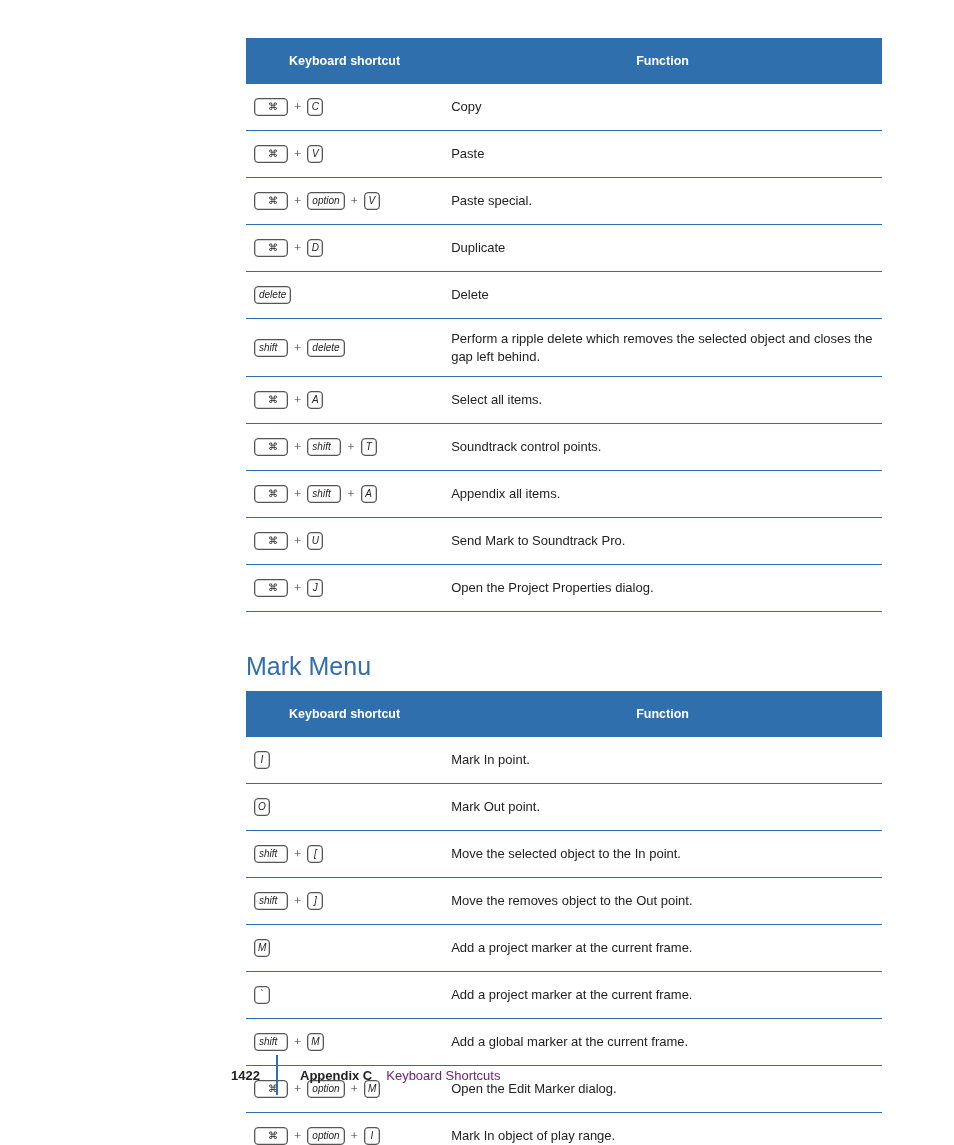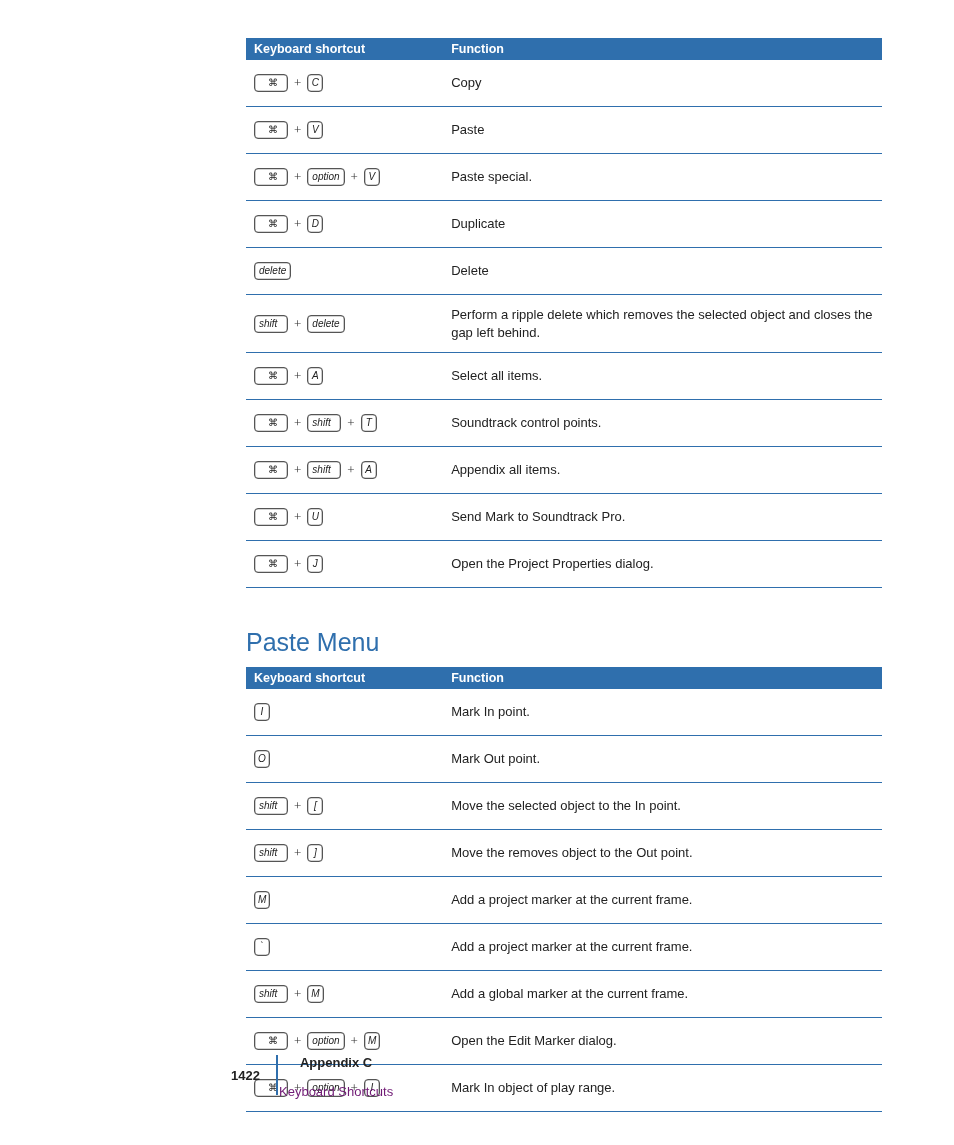--- a/index.html
+++ b/index.html
@@ -19,21 +19,22 @@
   }
   table.shortcut-table {
     width: 100%;
     border-collapse: collapse;
   }
   tr.header-row td {
     background: #2f6fad;
     color: #fff;
     font-weight: 600;
     font-size: 12.5px;
-    padding: 4px 8px;
+    padding: 16px 8px;
+    text-align: center;
   }
   tr.header-row td:first-child { width: 31%; }
   tr.data-row td {
     padding: 11px 8px 11px 8px;
     vertical-align: middle;
     border-bottom: 1px solid #2f6fad;
     font-size: 13px;
     line-height: 1.35;
   }
   tr.data-row td:first-child {
@@ -93,24 +94,23 @@
     text-align: right;
     font-weight: 700;
     font-size: 13px;
     padding-right: 16px;
   }
   .footer-bar {
     border-left: 2px solid #2f6fad;
     height: 40px;
     display: flex;
     align-items: center;
-    padding-left: 1px;
+    padding-left: 22px;
     gap: 14px;
     font-size: 13px;
-    flex-direction: column;
   }
   .footer-appendix { font-weight: 700; color:#222;}
   .footer-title { color: #701a75; font-weight: 400;}
 </style>
 </head>
 <body>
 
 <div class="page">
   <table class="shortcut-table">
     <tbody>
@@ -257,21 +257,21 @@
               </span>
               <span class="plus">+</span>
               <span class="key">J</span>
             </div>
           </td>
           <td>Open the Project Properties dialog.</td>
         </tr>
       </tbody>
   </table>
 
-  <h2 class="section-title">Paste Menu</h2>
+  <h2 class="section-title">Mark Menu</h2>
 
   <table class="shortcut-table">
     <tbody>
         <tr class="header-row">
       <td>Keyboard shortcut</td>
       <td>Function</td>
     </tr>
     </tbody>
       <tbody id="tbody2">
         <tr class="data-row">

